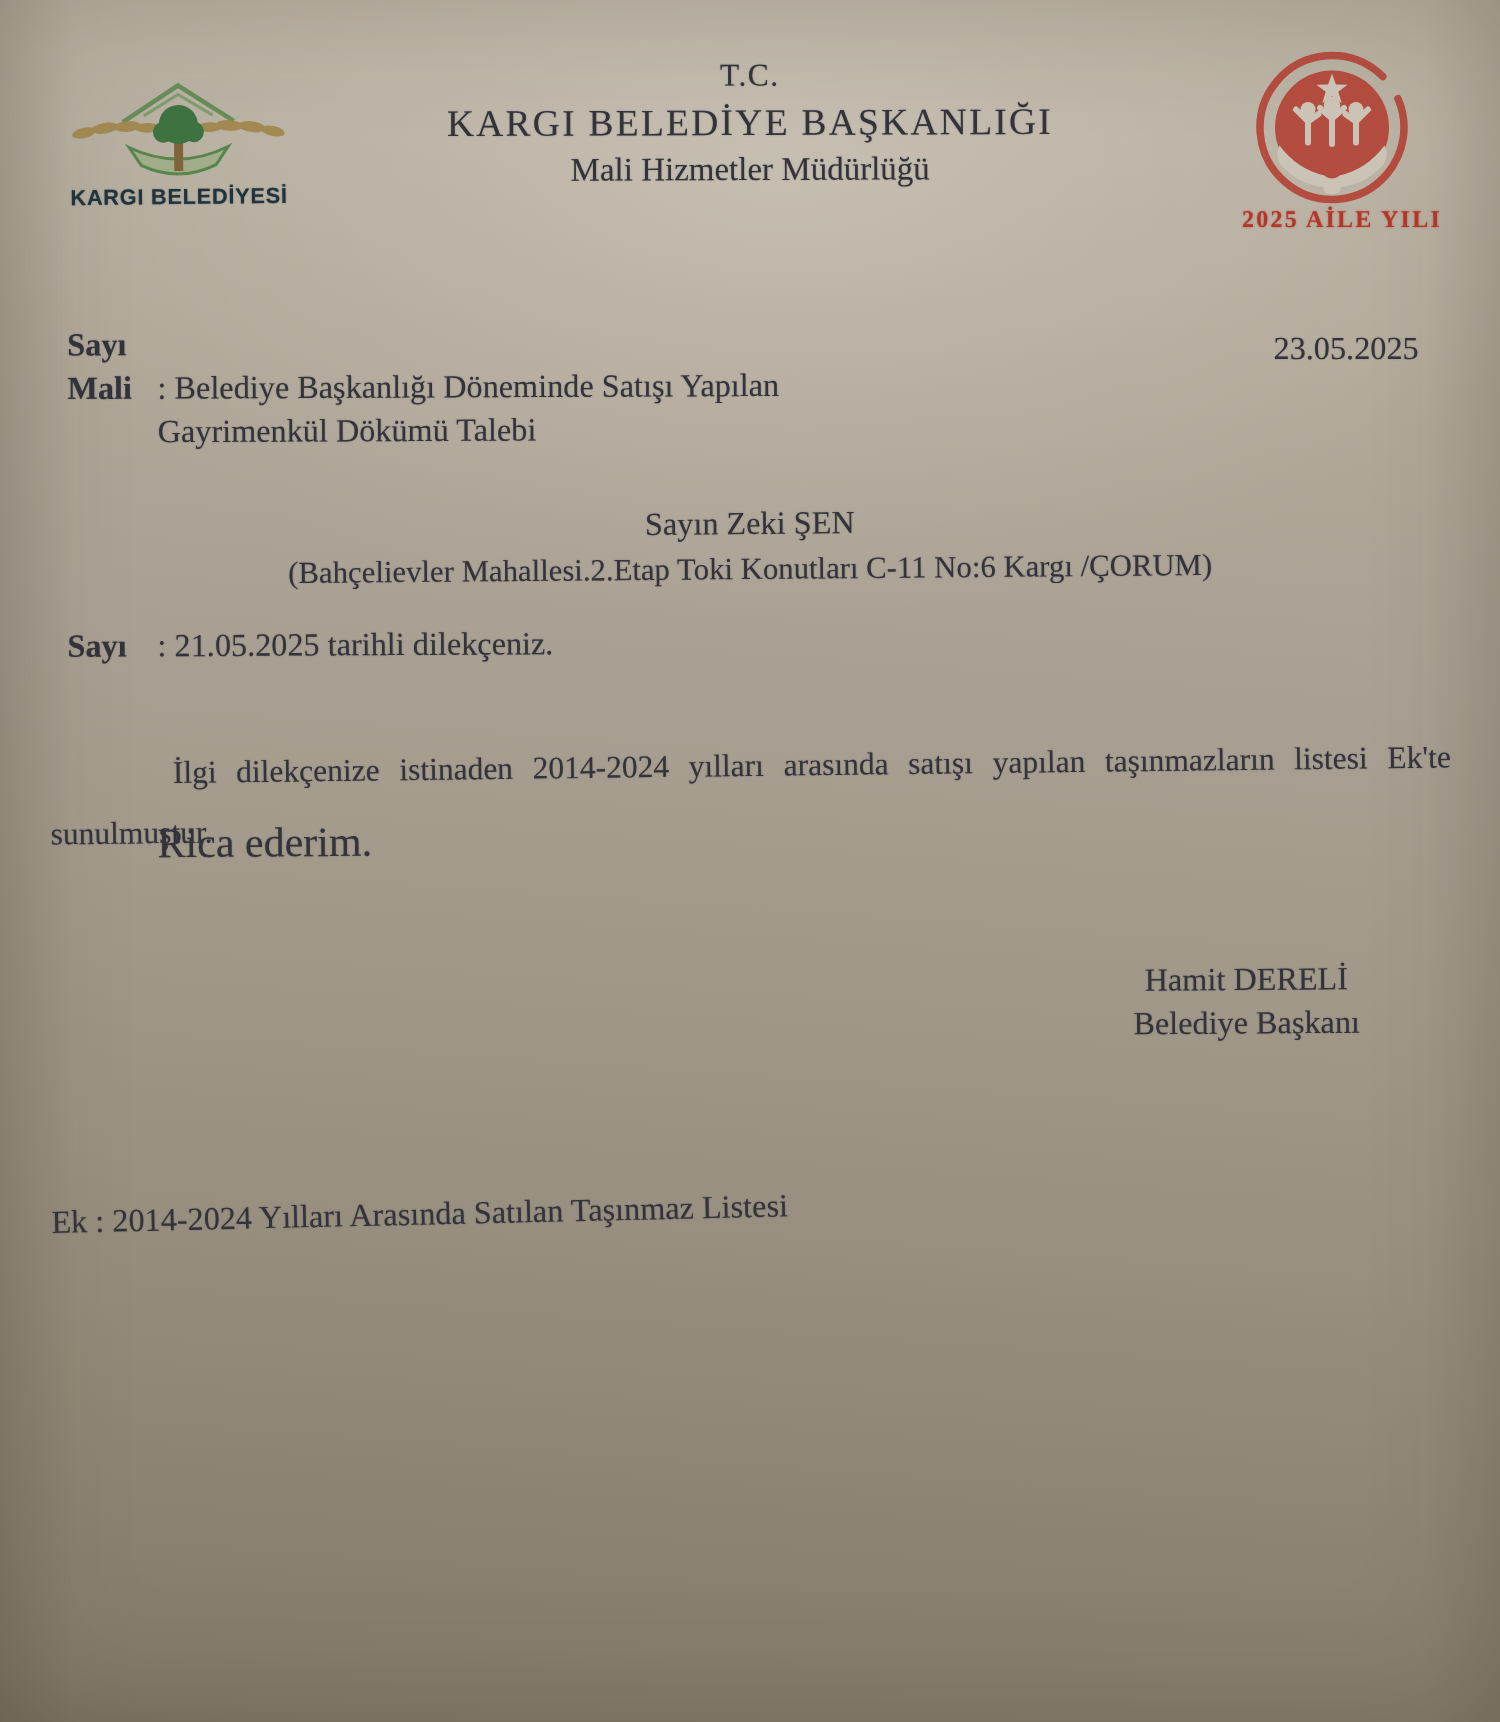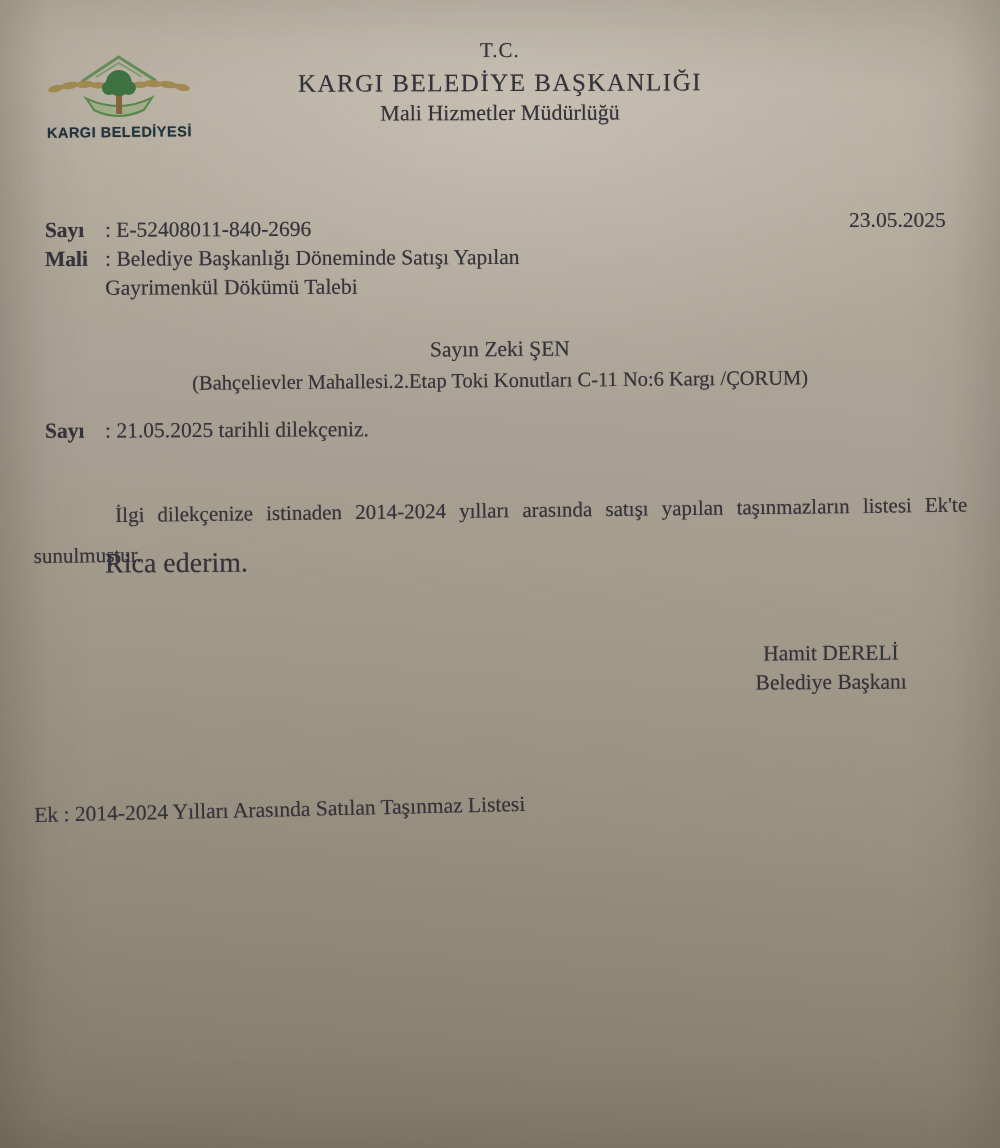--- a/index.html
+++ b/index.html
@@ -48,21 +48,21 @@
     font-size: 16px; font-weight: bold; letter-spacing: 1.5px;
     color: #b2372a; text-shadow: 0 0 1.5px rgba(178,55,42,0.6);
     white-space: nowrap;
   }
 
   
   .refs { position: absolute; top: 215px; left: 45px; font-size: 21.5px; transform: rotate(-0.25deg); }
   .ref-row { display: flex; line-height: 29px; }
   .ref-label { display: inline-block; width: 60px; font-weight: bold; }
   .ref-cont { margin-left: 60px; line-height: 29px; }
-  .doc-date { position: absolute; top: 208px; left: 849px; font-size: 21.5px; }
+  .doc-date { position: absolute; top: 220px; left: 849px; font-size: 21.5px; }
 
   
   .recipient { position: absolute; top: 337px; left: 0; width: 1000px; text-align: center; transform: rotate(-0.5deg); }
   .recipient .name { font-size: 21.5px; }
   .recipient .addr { font-size: 20.5px; margin-top: 7px; }
 
   
   .ilgi { position: absolute; top: 418px; left: 45px; font-size: 21.5px; display: flex; transform: rotate(-0.3deg); }
   .ilgi .ref-label { width: 60px; }
 
@@ -121,25 +121,50 @@
     </svg>
     <div class="muni-label">KARGI BELEDİYESİ</div>
   </div>
 
   <div class="header-center ink">
     <div class="hdr-tc">T.C.</div>
     <div class="hdr-org">KARGI BELEDİYE BAŞKANLIĞI</div>
     <div class="hdr-dept">Mali Hizmetler Müdürlüğü</div>
   </div>
 
+  <div class="emblem">
+    <svg width="106" height="104" viewBox="0 0 106 104">
+
+      <circle cx="53" cy="52" r="48" fill="none" stroke="#b2372a" stroke-width="5" stroke-dasharray="230 18" stroke-linecap="round" transform="rotate(40 53 52)"></circle>
+
+      <circle cx="53" cy="52" r="38" fill="#b2372a"></circle>
+
+      <path fill="#cfc8ba" d="M53 16 L55.6 23.4 L63.4 23.5 L57.2 28.2 L59.5 35.7 L53 31.2 L46.5 35.7 L48.8 28.2 L42.6 23.5 L50.4 23.4 Z"></path>
+
+      <g stroke="#cfc8ba" stroke-width="4" stroke-linecap="round" fill="#cfc8ba">
+        <circle cx="37" cy="40" r="5" stroke="none"></circle>
+        <path d="M37 45 L37 62 M37 48 L29 40 M37 48 L44 43" fill="none"></path>
+        <circle cx="53" cy="37" r="5.5" stroke="none"></circle>
+        <path d="M53 43 L53 63 M53 46 L45 39 M53 46 L61 39" fill="none"></path>
+        <circle cx="69" cy="40" r="5" stroke="none"></circle>
+        <path d="M69 45 L69 62 M69 48 L62 43 M69 48 L77 40" fill="none"></path>
+      </g>
+
+      <g fill="#cfc8ba">
+        <path d="M18 64 Q30 80 48 84 Q50 86 53 86 L53 92 Q32 92 18 76 Q15 69 18 64 Z"></path>
+        <path d="M88 64 Q76 80 58 84 Q56 86 53 86 L53 92 Q74 92 88 76 Q91 69 88 64 Z"></path>
+        <path d="M45 86 Q53 90 61 86 L58 95 Q53 98 48 95 Z"></path>
+      </g>
+    </svg>
+    <div class="emblem-label">2025 AİLE YILI</div>
+  </div>
 
   <div class="refs ink">
     <div class="ref-row">
       <span class="ref-label">Sayı</span>
-      <span>: E-52408011-840-2696</span>
     </div>
     <div class="ref-row">
       <span class="ref-label">Mali</span>
       <span>: Belediye Başkanlığı Döneminde Satışı Yapılan</span>
     </div>
     <div class="ref-cont">Gayrimenkül Dökümü Talebi</div>
   </div>
 
   <div class="doc-date ink">23.05.2025</div>
 

